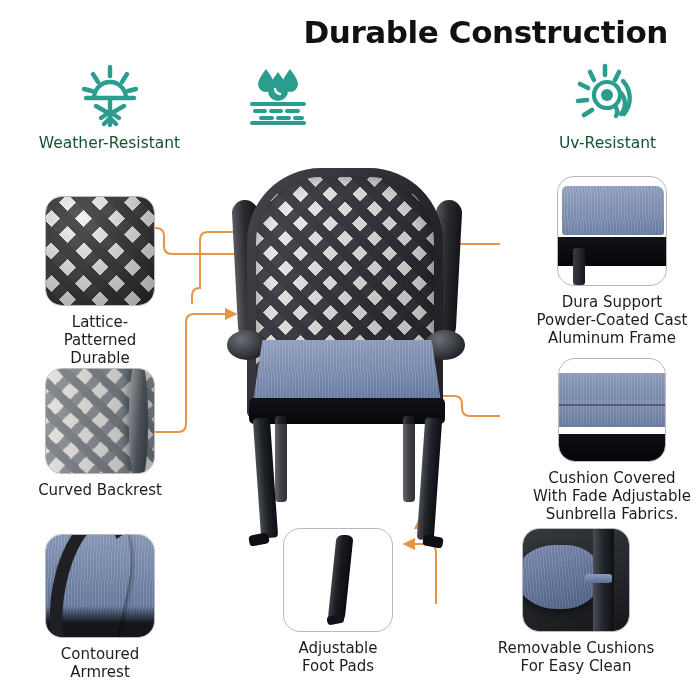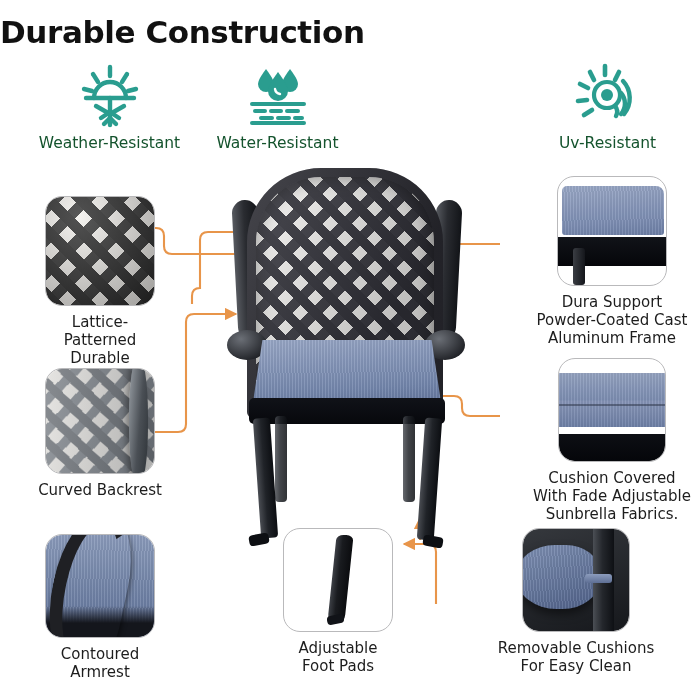--- a/index.html
+++ b/index.html
@@ -9,21 +9,21 @@
     font-family:"Liberation Sans","DejaVu Sans",sans-serif;
     color:#231f20;
     overflow:hidden;
     position:relative;
   }
   #stage{position:absolute;left:0;top:0;width:700px;height:700px;}
 
   
   .title{
     position:absolute;left:0;top:14px;width:668px;
-    text-align:left;
+    text-align:right;
     font-size:31px;font-weight:bold;
     letter-spacing:-0.4px;
     color:#111111;
     font-family:"DejaVu Sans","Liberation Sans",sans-serif;
   }
 
   
   .feature{position:absolute;top:60px;width:175px;text-align:center;}
   .feature .glyph{height:72px;display:flex;align-items:center;justify-content:center;}
   .feature .flabel{
@@ -267,21 +267,20 @@
           <line x1="7" y1="60" x2="59" y2="60"></line>
           <line x1="10" y1="48" x2="20" y2="48"></line>
           <line x1="26" y1="48" x2="36" y2="48"></line>
           <line x1="42" y1="48" x2="53" y2="48"></line>
           <line x1="16" y1="55" x2="27" y2="55"></line>
           <line x1="33" y1="55" x2="44" y2="55"></line>
           <line x1="50" y1="55" x2="57" y2="55"></line>
         </g>
       </svg>
     </div>
-    <div class="flabel">Water-Resistant</div>
   </div>
 
 
   <div class="feature" id="f3">
     <div class="glyph">
       <svg width="66" height="66" viewBox="0 0 66 66">
         <g stroke="#2a9d8f" stroke-width="4.6" stroke-linecap="round" fill="none">
           <line x1="30" y1="3" x2="30" y2="12"></line>
           <line x1="15" y1="9" x2="19" y2="17"></line>
           <line x1="5" y1="21" x2="13" y2="25"></line>

